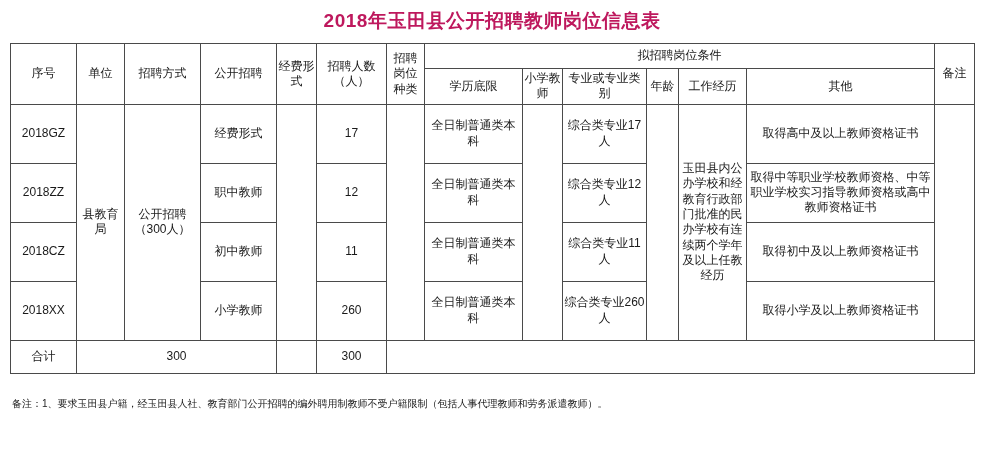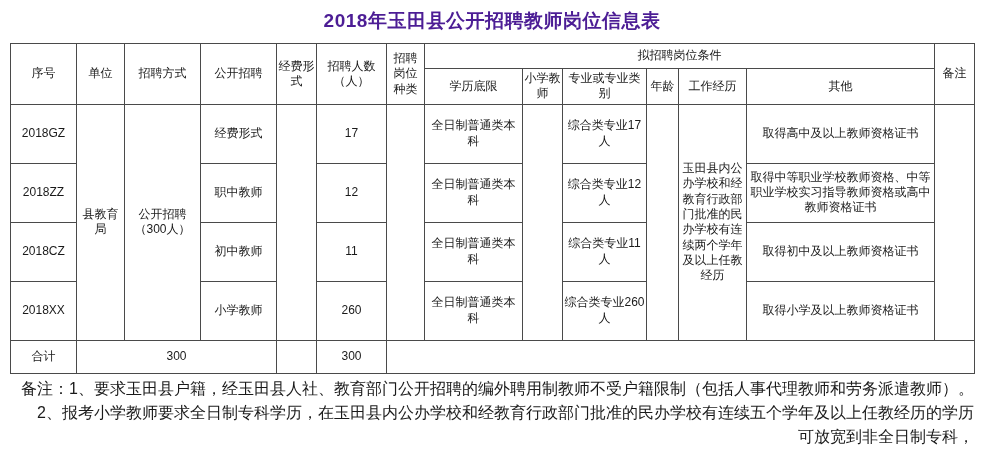--- a/index.html
+++ b/index.html
@@ -20,21 +20,21 @@
     position: relative;
     box-sizing: border-box;
     padding: 0 10px;
   }
   .doc-title {
     text-align: center;
     font-size: 19px;
     font-weight: bold;
     letter-spacing: 0.5px;
     padding: 8px 0 9px 0;
-    color: #4c1d95;
+    color: #be185d;
   }
   table.main {
     border-collapse: collapse;
     width: 964px;
     table-layout: fixed;
   }
   table.main td, table.main th {
     border: 1px solid #4a4a4a;
     font-size: 12px;
     text-align: center;
@@ -47,25 +47,24 @@
   .hdr-cell {
     font-size: 12px;
   }
   .rowtall td {
     height: 54px;
   }
   .total-row td {
     height: 28px;
   }
   .notes {
-    margin-top: 3px;
-    font-size: 16px;
+    margin-top: 22px;
+    font-size: 10px;
     line-height: 1.5;
     color: #1a1a1a;
-    text-align: right;
   }
   .notes div {
     padding-left: 2px;
   }
   .notes .indent {
     padding-left: 22px;
   }
   .cond-head {
     height: 20px;
   }
@@ -166,16 +165,15 @@
       <td colspan="3">300</td>
       <td></td>
       <td>300</td>
       <td colspan="8"></td>
     </tr>
   </tbody>
     </table>
 
   <div class="notes">
     <div>备注：1、要求玉田县户籍，经玉田县人社、教育部门公开招聘的编外聘用制教师不受户籍限制（包括人事代理教师和劳务派遣教师）。</div>
-    <div class="indent">2、报考小学教师要求全日制专科学历，在玉田县内公办学校和经教育行政部门批准的民办学校有连续五个学年及以上任教经历的学历可放宽到非全日制专科，</div>
   </div>
 
 </div>
 
 </body></html>

